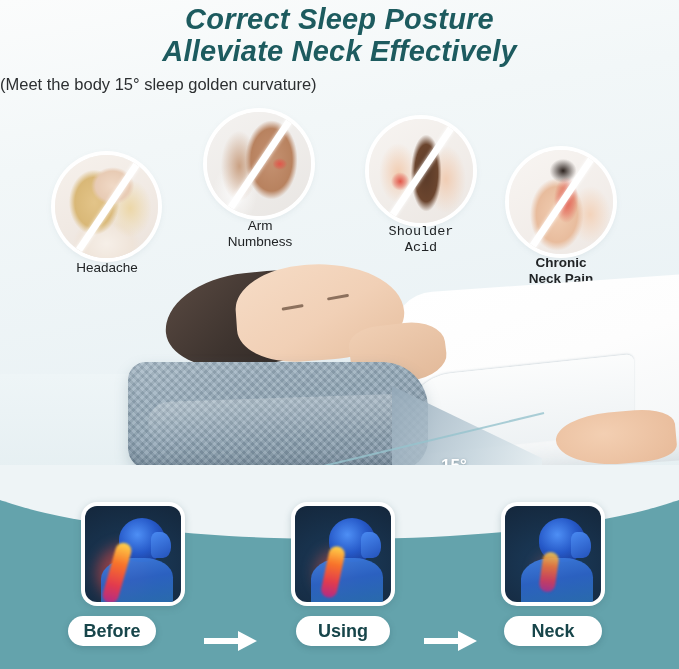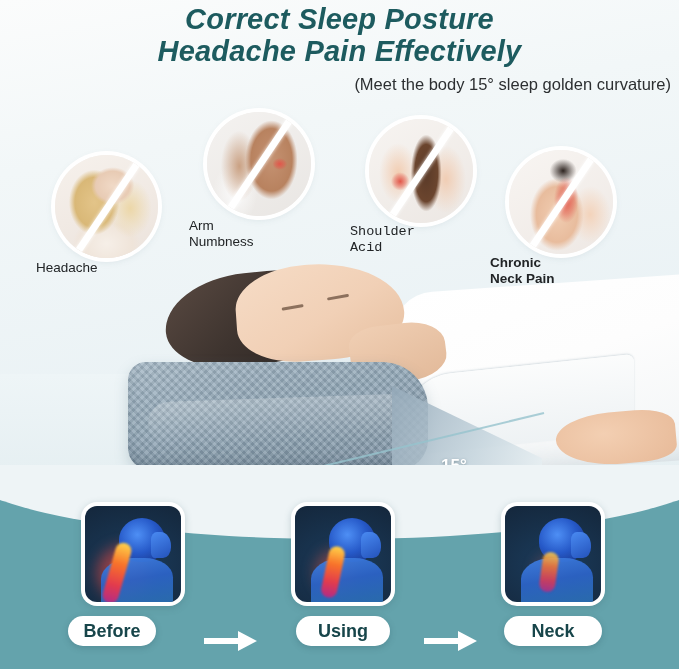--- a/index.html
+++ b/index.html
@@ -14,38 +14,38 @@
   }
 
   
   .headline{
     position:absolute;left:0;right:0;top:3px;text-align:center;
     font-style:italic;font-weight:bold;font-size:29px;line-height:1.12;
     color:#1d5b5f;letter-spacing:.2px;
   }
   .headline div{display:block;white-space:nowrap;}
   .subtitle{
-    position:absolute;left:0;right:8px;top:75px;text-align:right;
+    position:absolute;left:0;right:8px;top:75px;text-align:left;
     font-size:16.5px;color:#2c2f31;
   }
 
   
   .circle{
     position:absolute;border-radius:50%;overflow:hidden;
     box-shadow:0 0 0 4px #ffffff, 0 2px 9px rgba(90,120,130,.22);
     background:#f3f0ee;
   }
   .circle .photo{position:absolute;inset:0;}
   .circle .slash{
     position:absolute;left:-14%;top:49%;width:128%;height:7px;
     background:#ffffff;transform:rotate(-56deg);transform-origin:center;
     box-shadow:0 0 4px rgba(255,255,255,.9);
   }
   .clabel{
-    position:absolute;font-size:13.5px;color:#212426;
+    position:absolute;text-align:center;font-size:13.5px;color:#212426;
     line-height:1.22;white-space:pre-line;
   }
 
   
   .ph-head{background:
     radial-gradient(ellipse 30% 26% at 56% 30%,#f0d9c6 0%,#e8cbb4 55%,rgba(232,203,180,0) 70%),
     radial-gradient(ellipse 34% 44% at 38% 46%,#e3c489 0%,#d9b877 55%,rgba(217,184,119,0) 72%),
     radial-gradient(ellipse 30% 40% at 73% 52%,#ecd7a8 0%,rgba(236,215,168,0) 70%),
     radial-gradient(ellipse 42% 34% at 50% 86%,#f6efe8 0%,#efe4d9 60%,rgba(239,228,217,0) 78%),
     linear-gradient(160deg,#f6f1ec,#ece3dc);}
@@ -198,21 +198,21 @@
   }
   .arrow{position:absolute;top:132px;width:54px;height:22px;}
 </style>
 </head>
 <body>
 
 <div id="stage">
 
   <div class="headline">
     <div>Correct Sleep Posture</div>
-    <div>Headache Pain Effectively</div>
+    <div>Alleviate Neck Effectively</div>
   </div>
   <div class="subtitle">(Meet the body 15° sleep golden curvature)</div>
 
   <div class="circle" style="left:55px;top:155px;width:103px;height:103px;">
     <div class="photo ph-head"></div>
     <div class="slash"></div>
   </div>
   <div class="clabel" style="left:36px;top:260px;width:142px;">Headache</div>
 
   <div class="circle" style="left:207px;top:112px;width:104px;height:104px;">

